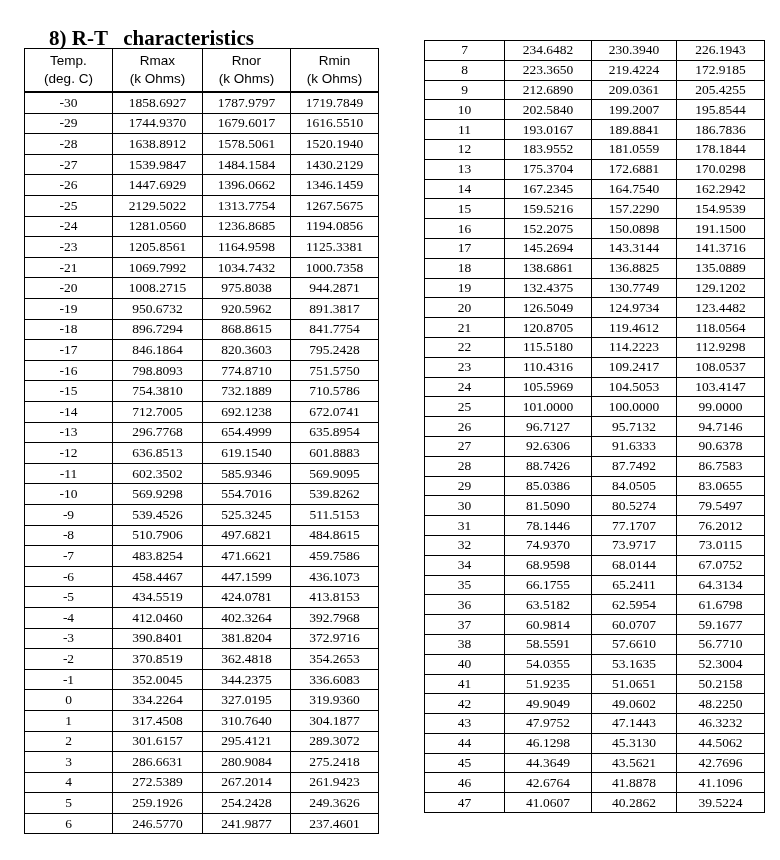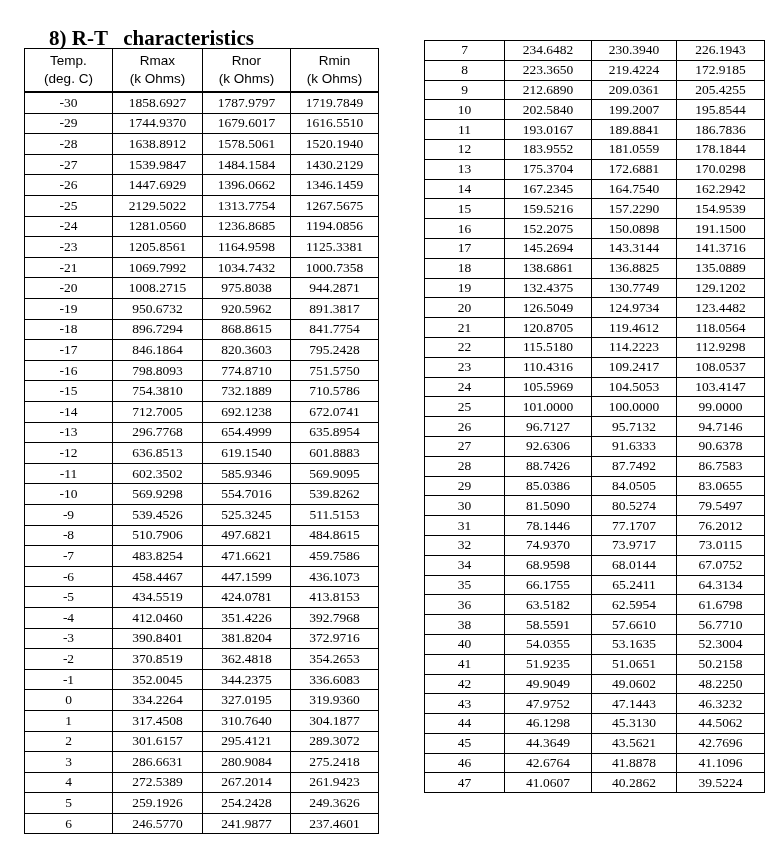--- a/index.html
+++ b/index.html
@@ -219,21 +219,21 @@
       </tr>
       <tr>
         <td>-5</td>
         <td>434.5519</td>
         <td>424.0781</td>
         <td>413.8153</td>
       </tr>
       <tr>
         <td>-4</td>
         <td>412.0460</td>
-        <td>351.4226</td>
+        <td>402.3264</td>
         <td>392.7968</td>
       </tr>
       <tr>
         <td>-3</td>
         <td>390.8401</td>
         <td>381.8204</td>
         <td>372.9716</td>
       </tr>
       <tr>
         <td>-2</td>
@@ -468,20 +468,26 @@
         <td>65.2411</td>
         <td>64.3134</td>
       </tr>
       <tr>
         <td>36</td>
         <td>63.5182</td>
         <td>62.5954</td>
         <td>61.6798</td>
       </tr>
       <tr>
+        <td>37</td>
+        <td>60.9814</td>
+        <td>60.0707</td>
+        <td>59.1677</td>
+      </tr>
+      <tr>
         <td>38</td>
         <td>58.5591</td>
         <td>57.6610</td>
         <td>56.7710</td>
       </tr>
       <tr>
         <td>40</td>
         <td>54.0355</td>
         <td>53.1635</td>
         <td>52.3004</td>

